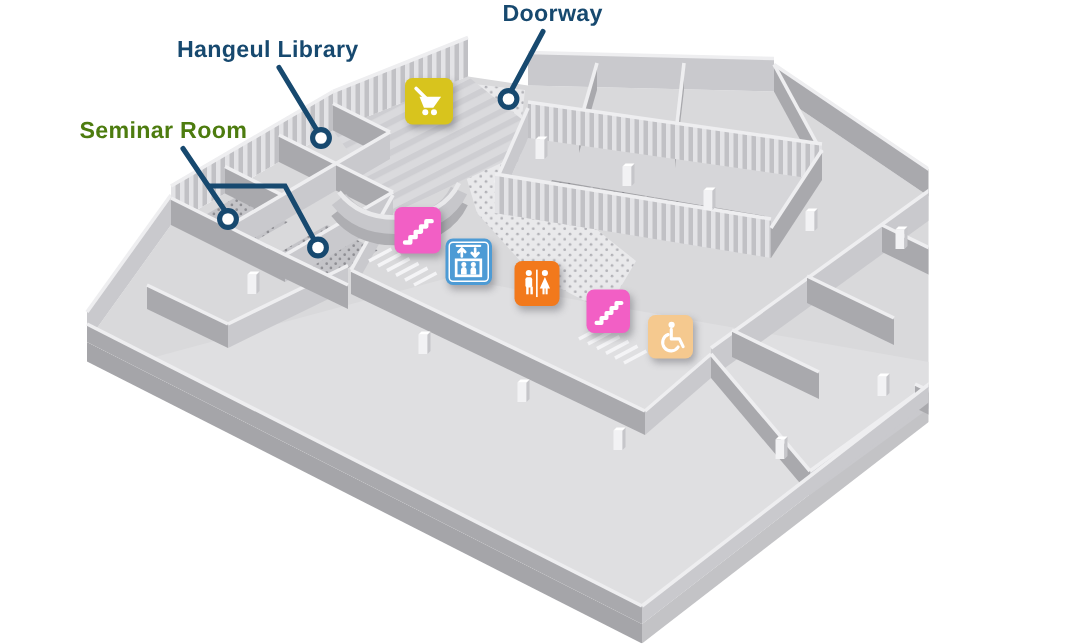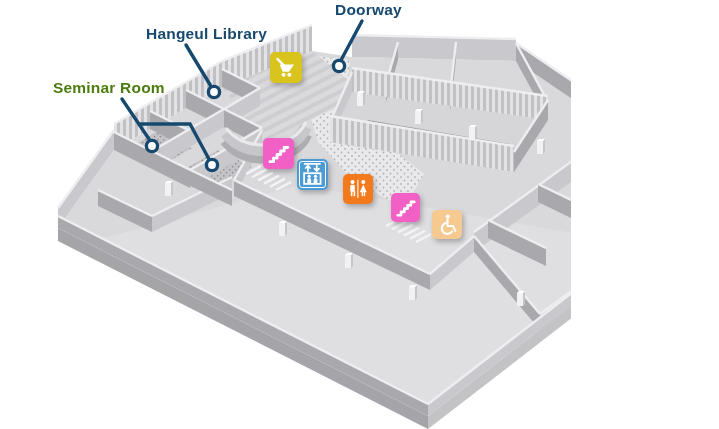--- a/index.html
+++ b/index.html
@@ -1,19 +1,20 @@
 <!DOCTYPE html>
 <html style="--navy: #17496f; --bg: #ffffff;"><head>
 <meta charset="utf-8">
 <style>
   html,body{margin:0;padding:0;background:#fff;}
   .stage{
     position:relative;width:571px;height:429px;overflow:hidden;
     background:var(--bg,#fff);
     font-family:"Liberation Sans","DejaVu Sans",sans-serif;
+    padding-left:48px;
   }
   .stage svg{display:block;}
   #plan{position:absolute;left:0;top:0;}
   #overlay{position:absolute;left:0;top:0;pointer-events:none;}
   .map-label{
     position:absolute;color:var(--navy,#17496f);
     font-weight:bold;font-size:15.5px;letter-spacing:.2px;white-space:nowrap;
   }
   .map-icon{
     position:absolute;border-radius:5px;
@@ -243,21 +244,21 @@
     </g>
     <g fill="#fff" stroke="#17496f" stroke-width="3.4">
       <circle cx="339" cy="66" r="5.6"></circle>
       <circle cx="214" cy="92" r="5.6"></circle>
       <circle cx="152" cy="146" r="5.6"></circle>
       <circle cx="212" c="" cy="165" r="5.6"></circle>
     </g>
   </svg>
 
   <div class="map-label" style="left: 335px; top: 1px; color: rgb(23, 73, 111);">Doorway</div>
-  <div class="map-label" style="left: 118px; top: 25px; color: rgb(23, 73, 111); margin-left: 28px;">Hangeul Library</div>
+  <div class="map-label" style="left: 118px; top: 25px; color: rgb(23, 73, 111);">Hangeul Library</div>
   <div class="map-label" style="left: 53px; top: 79px; color: #4d7c0f;">Seminar Room</div>
 
   <div class="map-icon" style="left: 270px; top: 52px; width: 32px; height: 31px; background: rgb(216, 196, 29);">
     <svg viewBox="0 0 24 24">
       <path class="gstroke" stroke-width="2.2" d="M4.5 4.5 L11 11"></path>
       <path class="glyph" d="M6.5 9.5 H19.5 L14.8 16 H9.2 Z"></path>
       <circle class="glyph" cx="10" cy="18.7" r="1.8"></circle>
       <circle class="glyph" cx="15.2" cy="18.7" r="1.8"></circle>
     </svg>
   </div>

